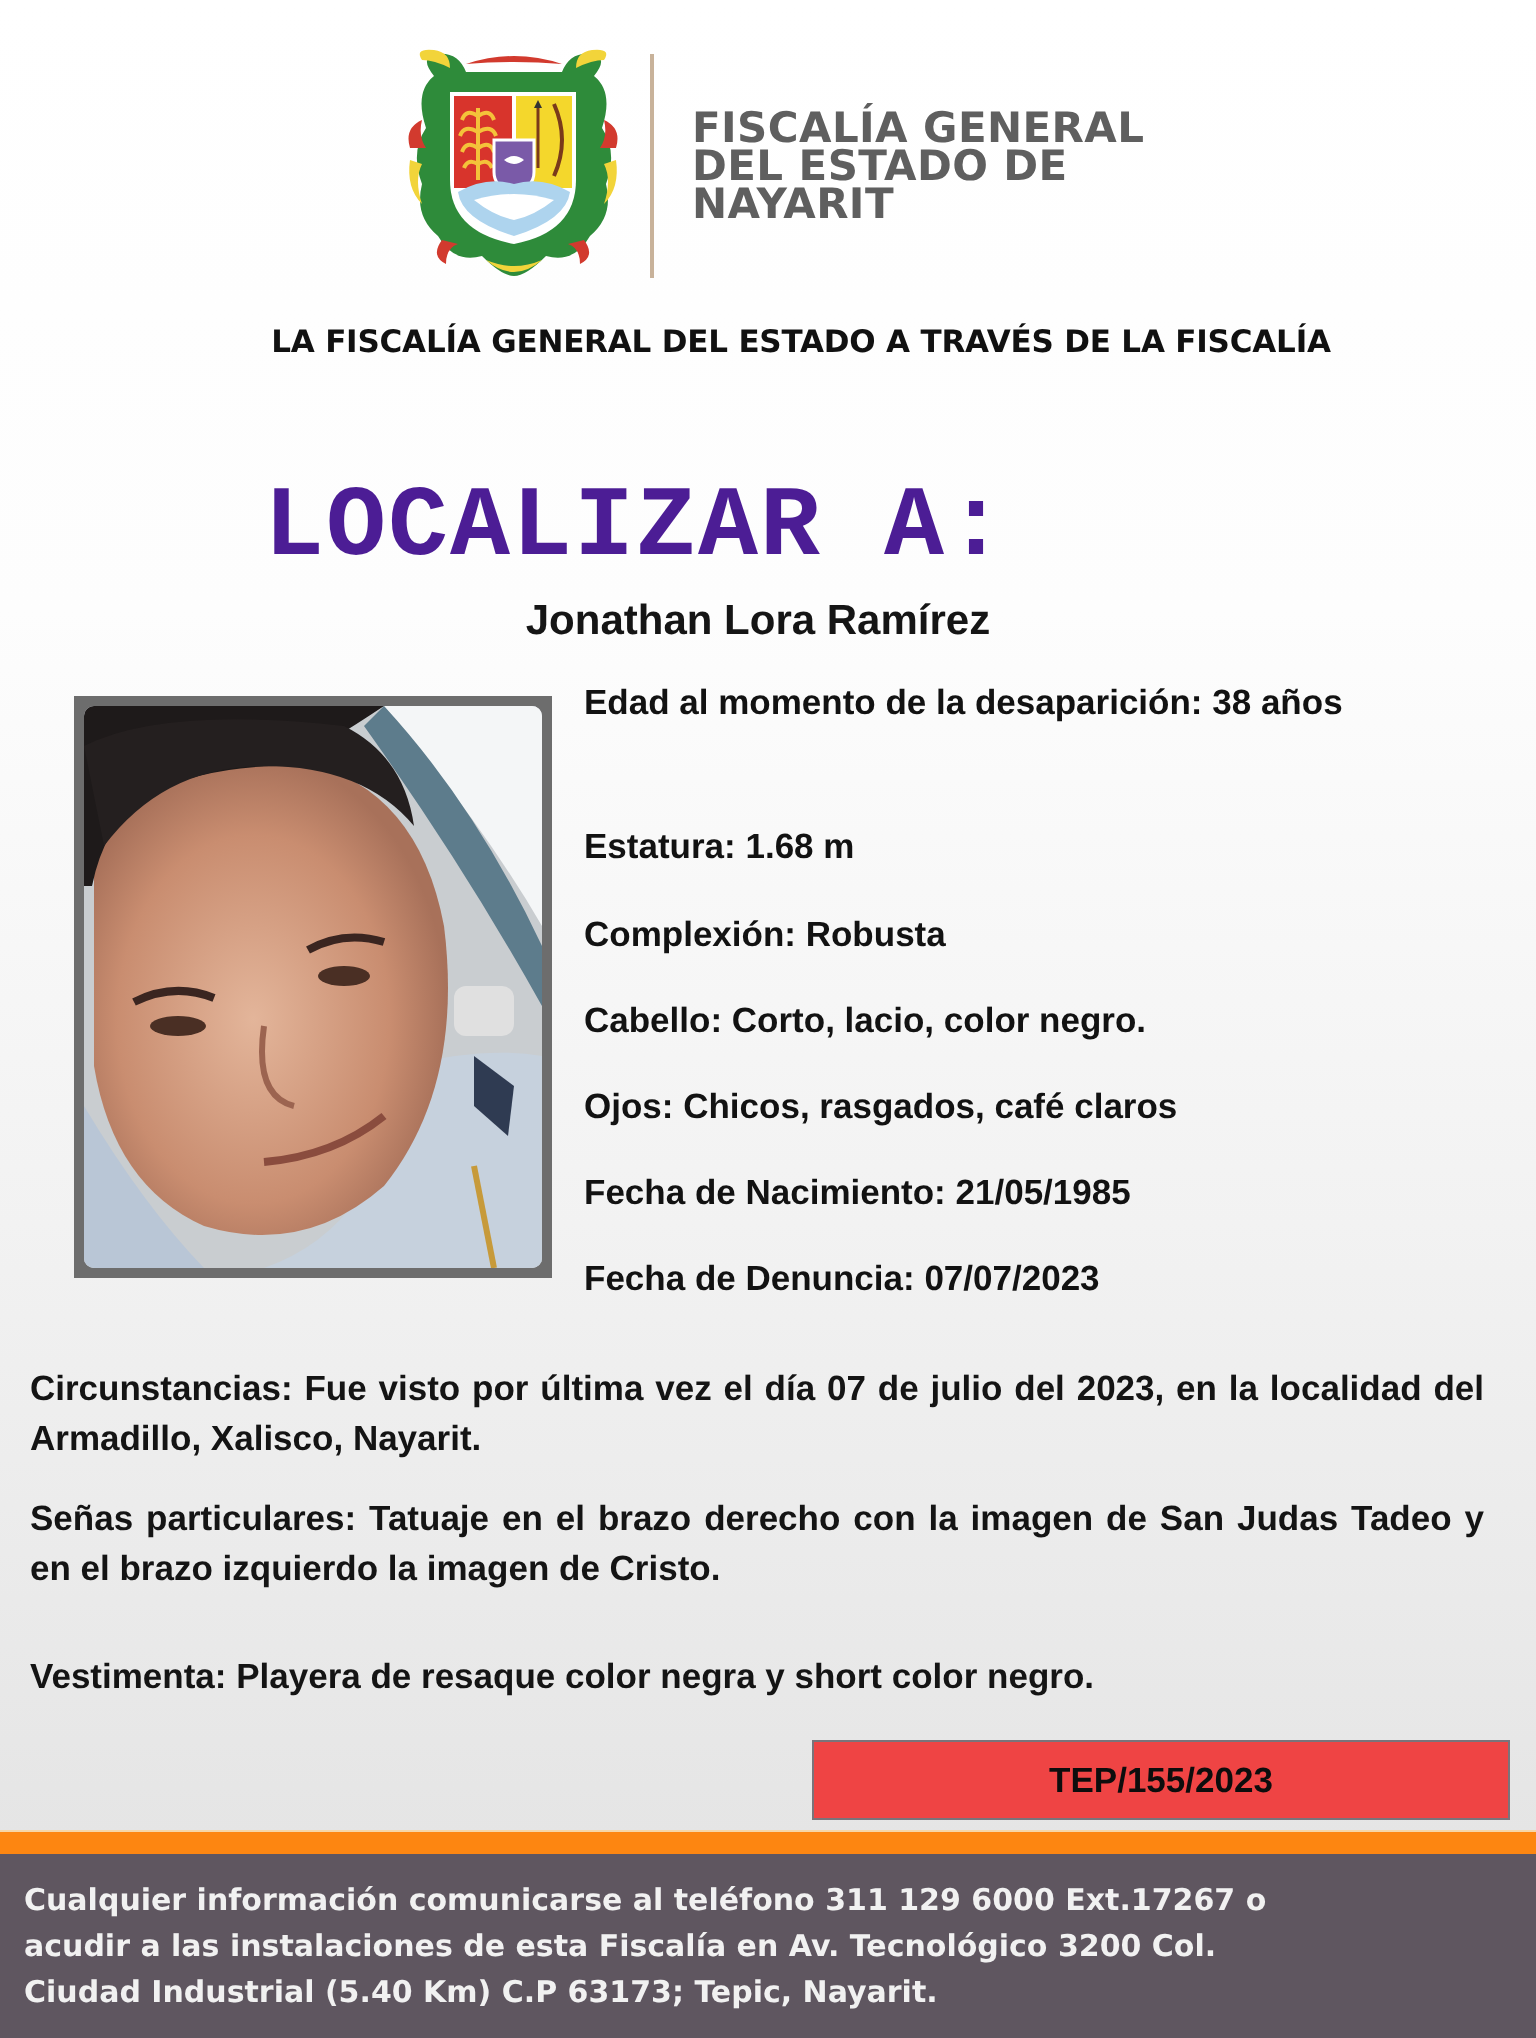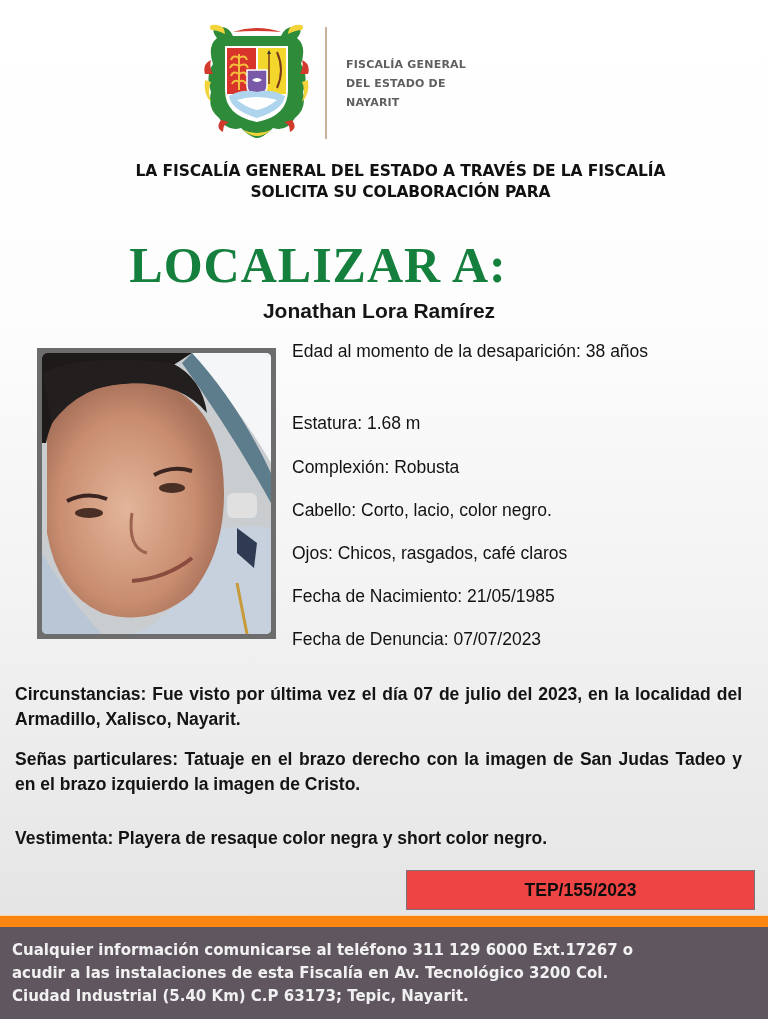--- a/index.html
+++ b/index.html
@@ -16,56 +16,56 @@
     .logo {
       position: absolute; left: 203px; top: 24px; width: 107px; height: 116px;
     }
     .divider-v {
       position: absolute; left: 325px; top: 27px; width: 2px; height: 112px;
       background: #c8b29a;
     }
     .org-name {
       position: absolute; left: 346px; top: 55px;
       font-family: "DejaVu Sans", sans-serif;
-      font-weight: bold; font-size: 11px; line-height: 19px;
+      font-weight: bold; font-size: 21px; line-height: 19px;
       color: #5f5f5f; letter-spacing: 0.2px;
     }
     .org-name div { white-space: nowrap; }
     .intro {
       position: absolute; left: 0; top: 161px; width: 768px;
       text-align: center;
       font-family: "DejaVu Sans", sans-serif;
       font-weight: bold; font-size: 15.5px; line-height: 21px;
       color: #111; letter-spacing: -0.1px;
     }
     .intro div { white-space: nowrap; padding-left: 33px; }
     .headline {
       position: absolute; left: 0; top: 236px; width: 636px; text-align: center;
-      font-family: Liberation Serif, serif;
+      font-family: Liberation Mono, monospace;
       font-weight: bold; font-size: 50px; line-height: 58px;
-      color: #15803d; letter-spacing: 1px;
+      color: #4c1d95; letter-spacing: 1px;
     }
     .person-name {
       position: absolute; left: 0; top: 298px; width: 758px; text-align: center;
       font-weight: bold; font-size: 21px; line-height: 26px; color: #151515;
     }
     .photo-frame {
       position: absolute; left: 37px; top: 348px; width: 239px; height: 291px;
       background: #6d6d6d; padding: 5px;
     }
     .photo {
       width: 100%; height: 100%; border-radius: 5px; overflow: hidden; position: relative;
       background: #cfd3d6;
     }
     .details {
       position: absolute; left: 292px; top: 340px; width: 470px;
     }
     .detail {
       position: absolute; left: 0; white-space: nowrap;
-      font-weight: normal; font-size: 17.5px; line-height: 22px; color: #121212;
+      font-weight: bold; font-size: 17.5px; line-height: 22px; color: #121212;
     }
     .para {
       position: absolute; left: 15px; width: 727px;
       font-weight: bold; font-size: 17.5px; line-height: 25px; color: #141414;
       text-align: justify;
       margin-top: 11px;
     }
     .case-box {
       position: absolute; left: 406px; top: 870px; width: 349px; height: 40px;
       background: #ef4444; border: 1px solid #7b737a;
@@ -133,21 +133,20 @@
   <div class="divider-v"></div>
   <div class="org-name">
     <div>FISCALÍA GENERAL</div>
     <div>DEL ESTADO DE</div>
     <div>NAYARIT</div>
   </div>
 </div>
 
 <div class="intro">
   <div>LA FISCALÍA GENERAL DEL ESTADO A TRAVÉS DE LA FISCALÍA</div>
-  <div>SOLICITA SU COLABORACIÓN PARA</div>
 </div>
 
 <div class="headline">LOCALIZAR A:</div>
 <div class="person-name">Jonathan Lora Ramírez</div>
 
 <div class="photo-frame">
   <div class="photo" title="Fotografía de Jonathan Lora Ramírez">
     <svg width="229" height="281" viewBox="0 0 229 281" preserveAspectRatio="none">
       <defs>
         <radialGradient id="skin" cx="45%" cy="55%" r="55%">

